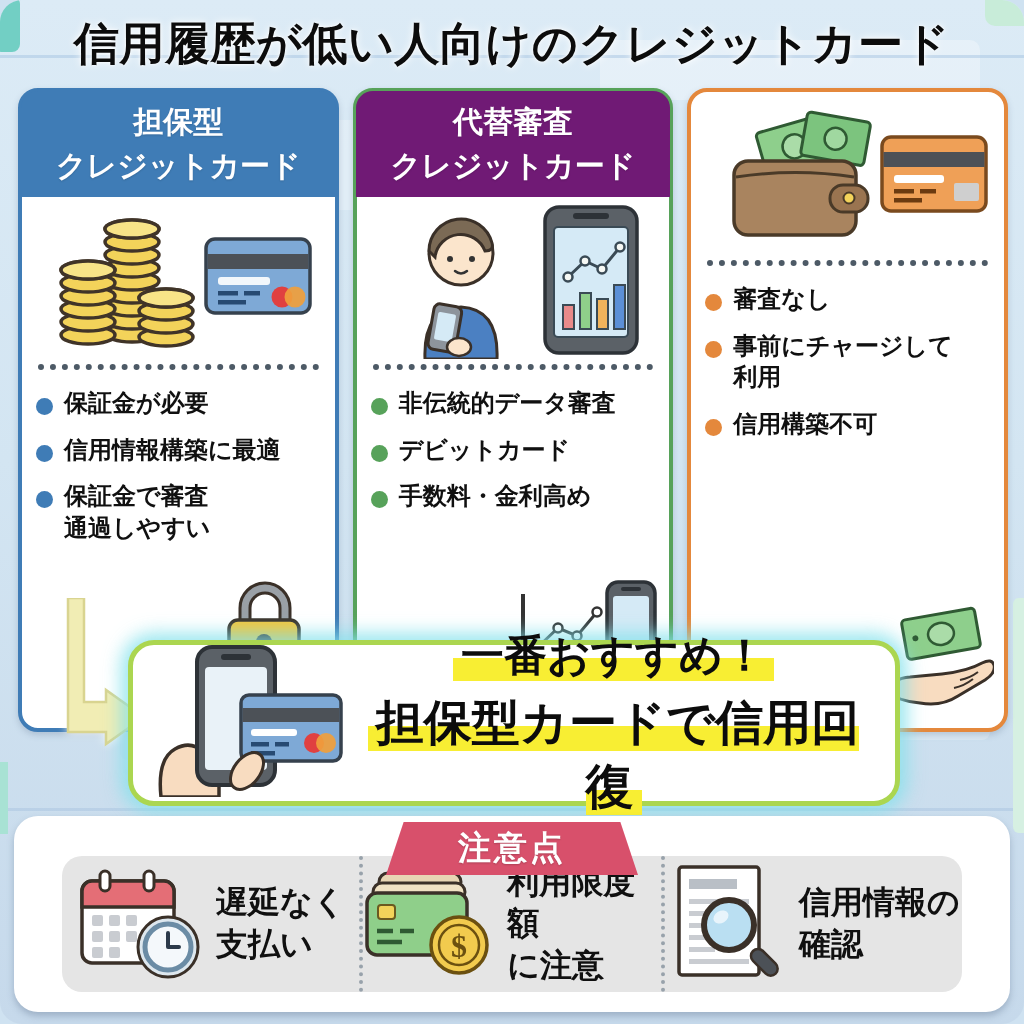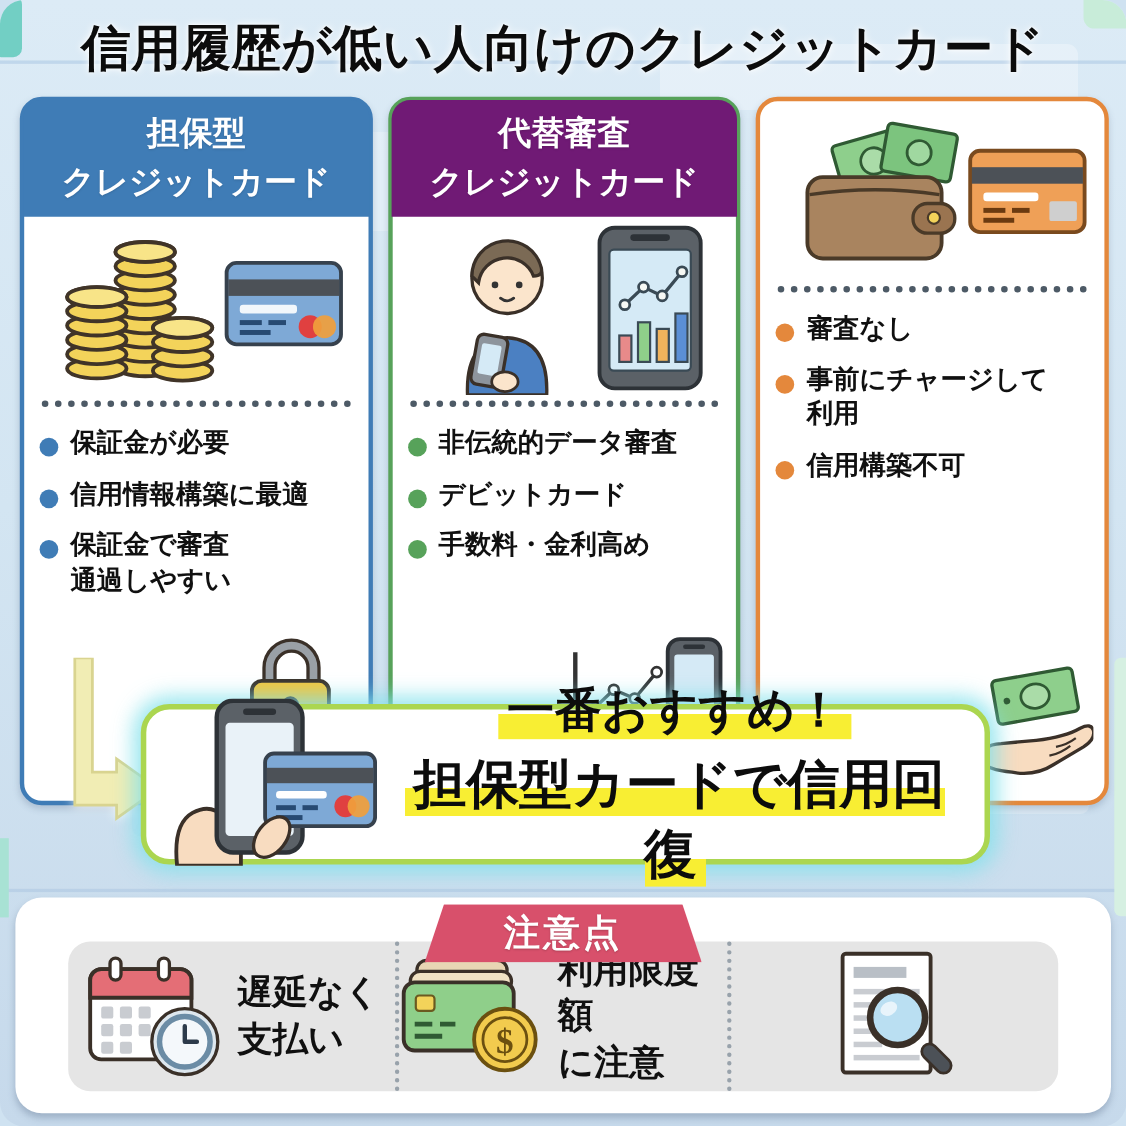--- a/index.html
+++ b/index.html
@@ -45,21 +45,21 @@
   .card-bullets{padding:18px 8px 0 14px;}
   .bullet{display:flex;gap:11px;margin-bottom:15px;font-size:24px;font-weight:bold;color:#101010;line-height:1.32;}
   .bullet .dot{width:17px;height:17px;border-radius:50%;margin-top:10px;flex-shrink:0;background:#888;}
   .bullet .btxt{white-space:pre-line;}
   .corner-icon{position:absolute;right:10px;bottom:8px;}
 
   
   .flow-arrow{position:absolute;left:56px;top:598px;filter:drop-shadow(0 0 5px rgba(255,255,255,.9));}
 
   .reco{
-    position:absolute;left:128px;top:640px;width:772px;height:146px;
+    position:absolute;left:128px;top:640px;width:772px;height:166px;
     background:#fff;border:5px solid #abd650;border-radius:26px;
     box-shadow:0 0 18px 7px rgba(130,225,235,.8),inset 0 0 0 5px #fff;
     display:flex;align-items:center;padding:0 24px 0 18px;
   }
   .reco-text{flex:1;text-align:center;}
   .reco-l1{font-size:43px;font-weight:bold;color:#0c0c0c;margin-bottom:6px;}
   .reco-l2{font-size:48px;font-weight:bold;color:#0c0c0c;}
   .hl{background:linear-gradient(to bottom,transparent 54%,#f8ee33 54%);padding:0 8px 2px 8px;}
 
   .footer{
@@ -406,18 +406,20 @@
               <rect x="22" y="84" width="26" height="5"></rect>
                 <rect x="22" y="96" width="60" height="5"></rect>
             </g>
             <circle cx="62" cy="62" r="25" fill="#badff2" stroke="#3a3028" stroke-width="6"></circle>
             <ellipse cx="54" cy="54" rx="8" ry="6" fill="#e8f4fb" transform="rotate(-30 54 54)"></ellipse>
             <g transform="rotate(-45 86 88)">
               <rect x="79" y="88" width="14" height="32" rx="7" fill="#4c5157" stroke="#3a3028" stroke-width="2.5"></rect>
             </g>
           </svg>
         </span>
+        <span class="f-text">信用情報の
+確認</span>
       </div>
 
     </div>
   </div>
 
 </div>
 
 </body></html>

